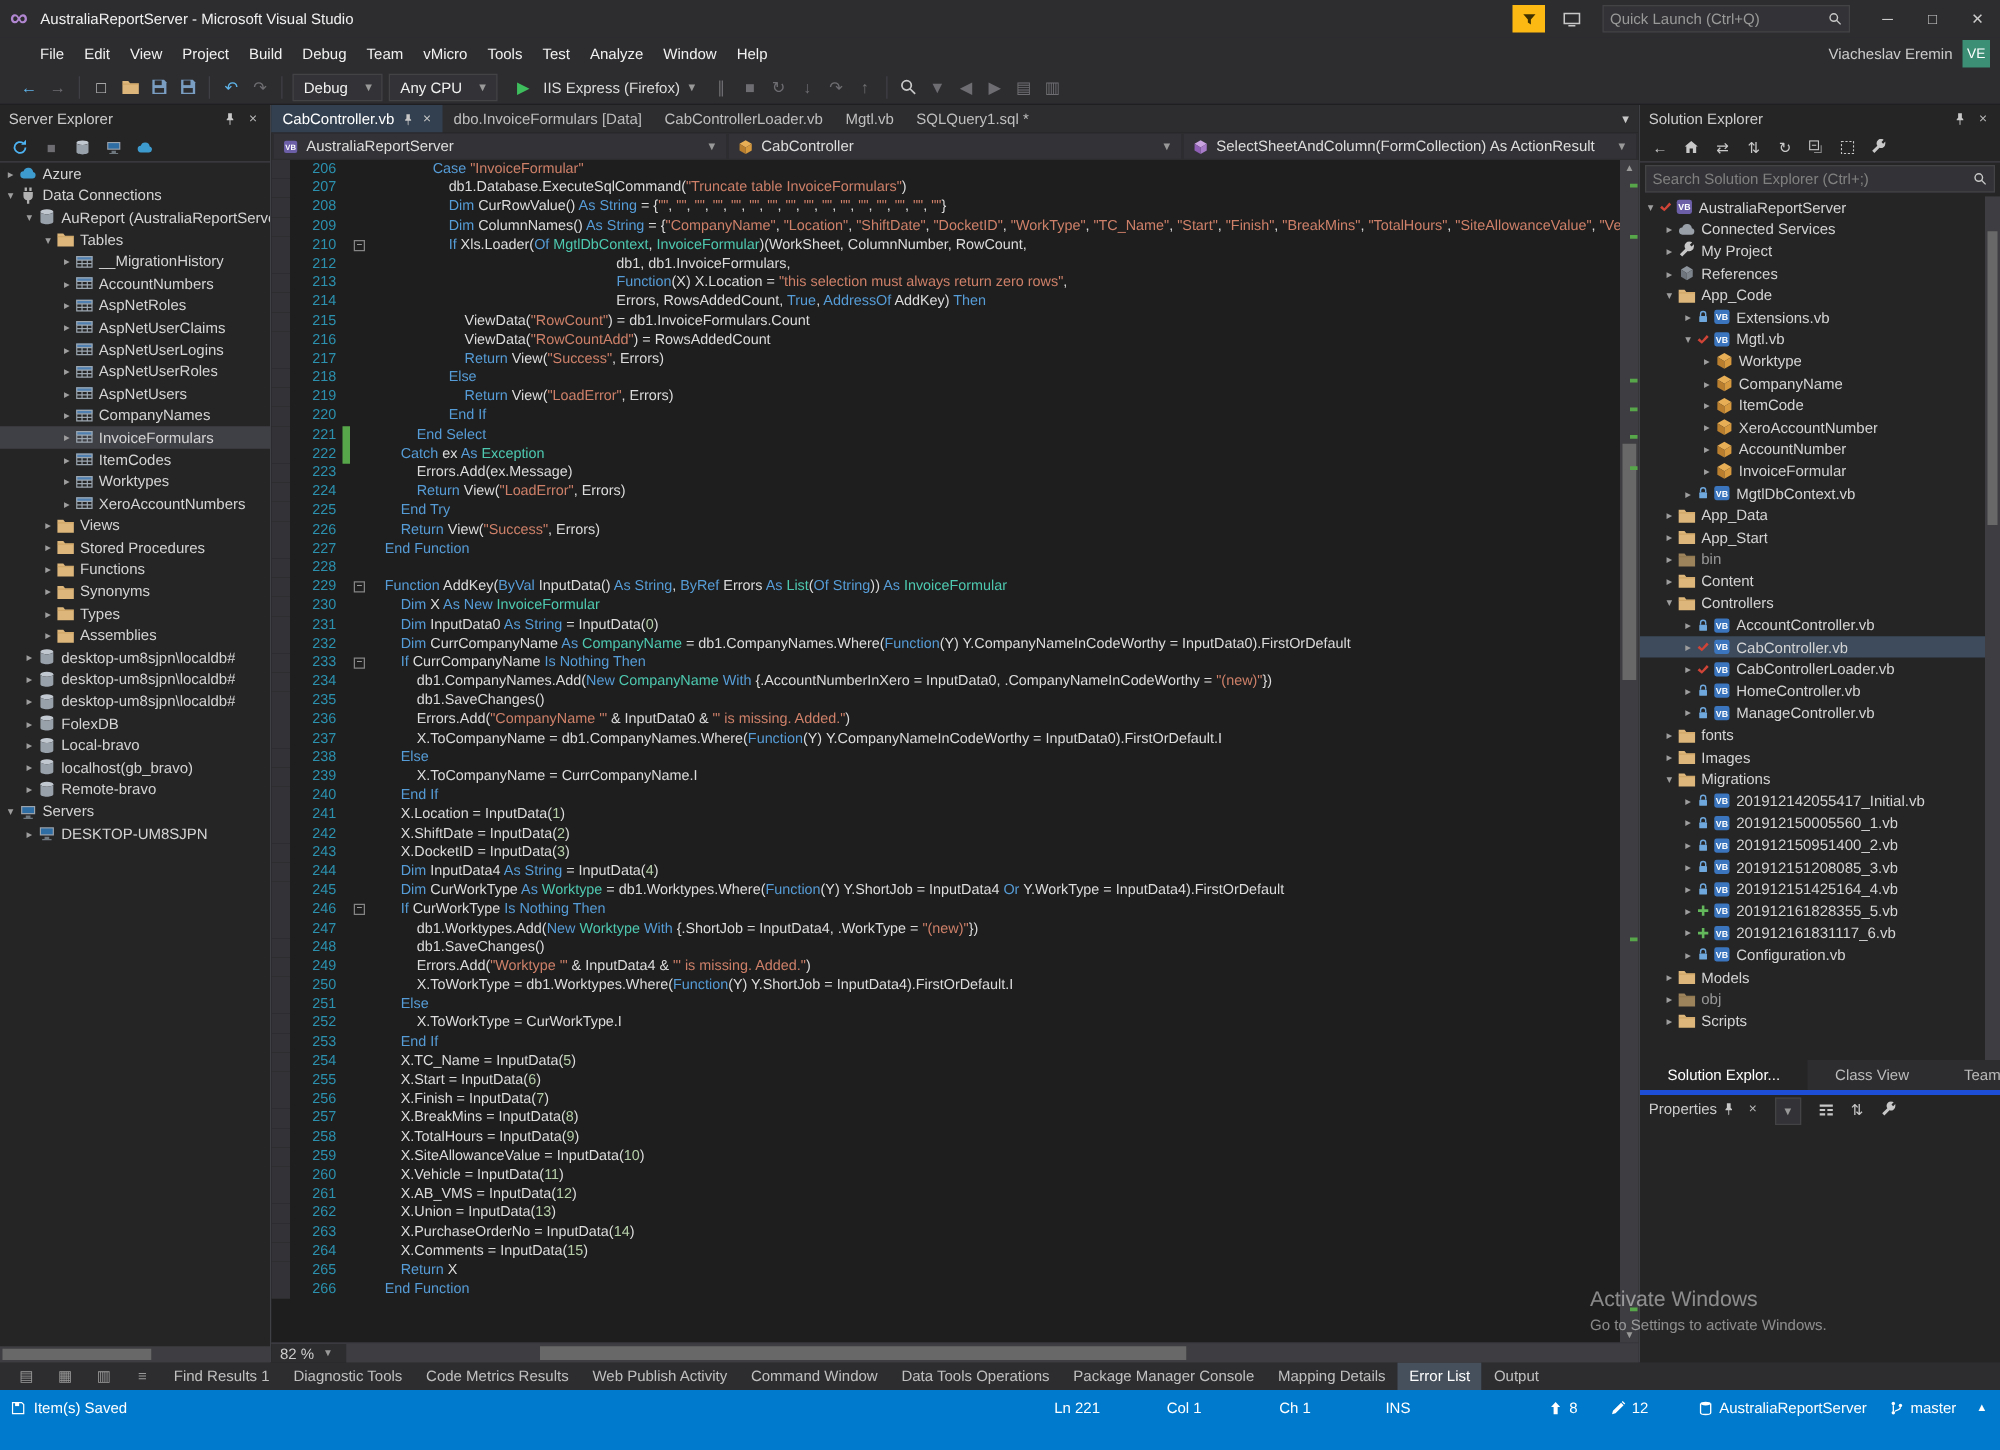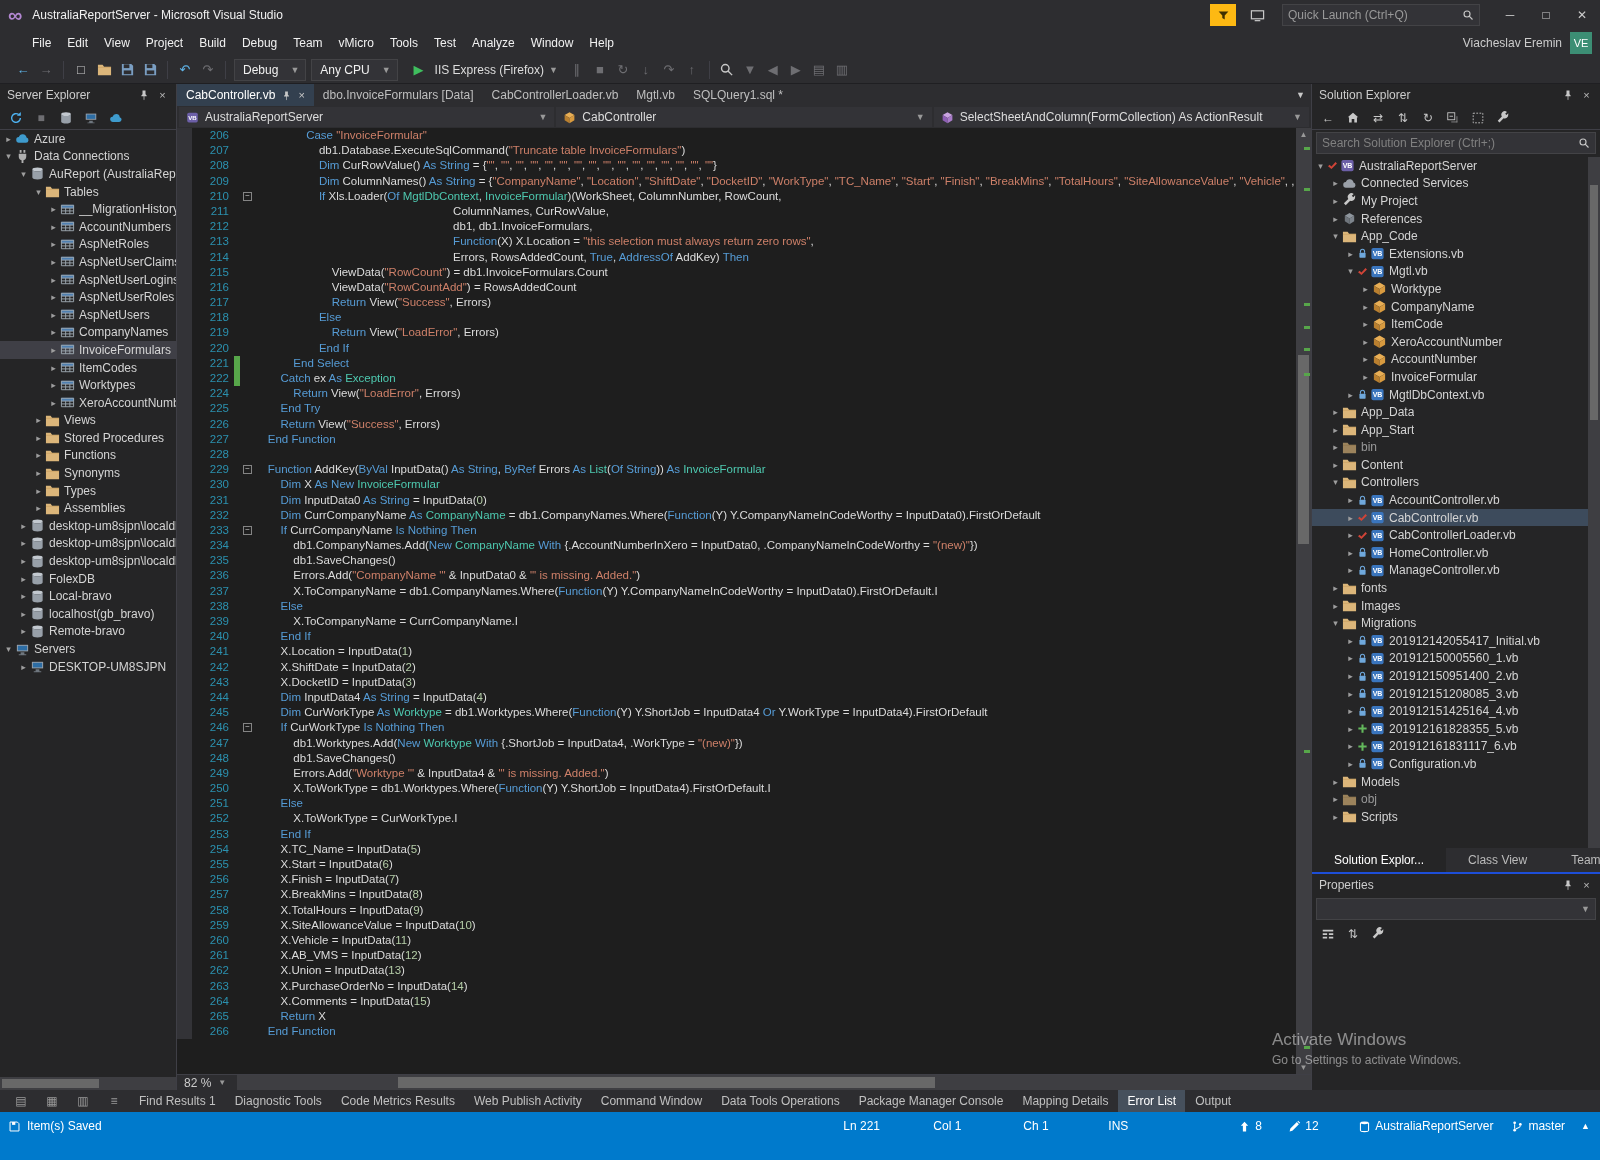--- a/index.html
+++ b/index.html
@@ -28,21 +28,21 @@
 .tbi{min-width:22px;height:22px;display:flex;align-items:center;justify-content:center;color:#C8C8C8;font-size:13px}
 .tbi.blue{color:#5FB4E8}.tbi.dim{color:#6E6E72}.tbi.green{color:#3FBE5E}
 .tbi svg{width:15px;height:15px}
 .tb-sep{width:1px;height:18px;background:#3F3F46;margin:0 5px}
 .combo{height:22px;background:#333337;border:1px solid #434346;display:flex;align-items:center;padding:0 6px 0 8px;gap:12px;color:#F1F1F1;margin:0 2px}
 .combo .arr{color:#999;font-size:9px}
 .run-btn{display:flex;align-items:center;gap:5px;padding:0 7px;color:#DDD;height:22px}
 
 .main{flex:1;display:flex;min-height:0;background:#2D2D30}
 .panel{background:#252526;display:flex;flex-direction:column;min-height:0}
-.left-panel{width:176px}
+.left-panel{width:216px}
 .right-panel{width:288px}
 .pane-header{height:22px;display:flex;align-items:center;padding:0 4px 0 7px;color:#CCCCCC;flex:none}
 .pane-header .ph-title{flex:1;overflow:hidden;white-space:nowrap}
 .ph-ic{width:19px;height:18px;display:flex;align-items:center;justify-content:center;color:#BBB;font-size:11px}
 .ph-ic svg{width:12px;height:12px}
 .mini-toolbar{height:24px;display:flex;align-items:center;gap:7px;padding:0 7px;border-bottom:1px solid #3F3F46;flex:none}
 .mti{width:18px;height:18px;display:flex;align-items:center;justify-content:center;color:#C8C8C8;font-size:12px}
 .mti svg{width:14px;height:14px}
 .tree{flex:1;overflow:hidden;position:relative}
 .trow{height:17.6px;display:flex;align-items:center;white-space:nowrap;color:#D4D4D4;overflow:hidden}
@@ -88,21 +88,21 @@
 .htrack{flex:1;background:#3E3E42;position:relative}
 .hthumb{position:absolute;top:2px;bottom:2px;left:15%;width:50%;background:#686868}
 
 .search-box{height:22px;margin:2px 4px 3px 4px;background:#333337;border:1px solid #434346;display:flex;align-items:center;padding:0 5px;gap:4px;flex:none}
 .search-box input{flex:1;background:transparent;border:none;outline:none;color:#0ea5e9;font-size:12px;min-width:0}
 .search-box input::placeholder{color:#808080}
 .search-box svg{width:12px;height:12px}
 .sx-tabs{height:24px;display:flex;background:#2D2D30;align-items:stretch;flex:none}
 .sx-tab{padding:0 22px;display:flex;align-items:center;color:#BBB;white-space:nowrap}
 .sx-tab.active{background:#252526;color:#fff}
-.props{height:218px;display:flex;flex-direction:column;border-top:2px solid #1d4ed8;flex:none;background:#252526}
+.props{height:218px;display:flex;flex-direction:row;border-top:4px solid #1d4ed8;flex:none;background:#252526}
 .props-combo{height:22px;margin:2px 4px;background:#333337;border:1px solid #434346;display:flex;align-items:center;justify-content:flex-end;padding:0 5px;color:#999;font-size:9px}
 .vscroll2{position:absolute;right:0;top:0;bottom:0;width:12px;background:#3E3E42}
 .vscroll2 .thumb{position:absolute;left:2px;right:2px;top:4%;height:34%;background:#686868}
 
 .bottom-tabs{height:22px;background:#2D2D30;display:flex;align-items:stretch;gap:1px;padding-left:6px;flex:none}
 .btab-ic{width:30px;display:flex;align-items:center;justify-content:center;color:#9A9A9A;font-size:12px}
 .btab{display:flex;align-items:center;padding:0 9px;color:#C0C0C0;white-space:nowrap}
 .btab.active{background:#46505C;color:#fff}
 .statusbar{height:48px;background:#007ACC;display:flex;align-items:flex-start;padding:4px 10px 0 8px;color:#fff;flex:none}
 .sb-left{display:flex;align-items:center;gap:6px;height:20px}
@@ -654,32 +654,32 @@
           <span class="arr">▼</span>
         </div>
       </div>
       <div class="code-wrap">
         <div class="code-scroll" id="code-host">
             <div class="cline"><span class="ind"></span><span class="ln">206</span><span class="chgcol"></span><span class="foldcol"></span><span class="ct">                <span class="kw">Case</span> <span class="str">"InvoiceFormular"</span></span></div>
             <div class="cline"><span class="ind"></span><span class="ln">207</span><span class="chgcol"></span><span class="foldcol"></span><span class="ct">                    db1.Database.ExecuteSqlCommand(<span class="str">"Truncate table InvoiceFormulars"</span>)</span></div>
             <div class="cline"><span class="ind"></span><span class="ln">208</span><span class="chgcol"></span><span class="foldcol"></span><span class="ct">                    <span class="kw">Dim</span> CurRowValue() <span class="kw">As</span> <span class="kw">String</span> = {<span class="str">""</span>, <span class="str">""</span>, <span class="str">""</span>, <span class="str">""</span>, <span class="str">""</span>, <span class="str">""</span>, <span class="str">""</span>, <span class="str">""</span>, <span class="str">""</span>, <span class="str">""</span>, <span class="str">""</span>, <span class="str">""</span>, <span class="str">""</span>, <span class="str">""</span>, <span class="str">""</span>, <span class="str">""</span>}</span></div>
             <div class="cline"><span class="ind"></span><span class="ln">209</span><span class="chgcol"></span><span class="foldcol"></span><span class="ct">                    <span class="kw">Dim</span> ColumnNames() <span class="kw">As</span> <span class="kw">String</span> = {<span class="str">"CompanyName"</span>, <span class="str">"Location"</span>, <span class="str">"ShiftDate"</span>, <span class="str">"DocketID"</span>, <span class="str">"WorkType"</span>, <span class="str">"TC_Name"</span>, <span class="str">"Start"</span>, <span class="str">"Finish"</span>, <span class="str">"BreakMins"</span>, <span class="str">"TotalHours"</span>, <span class="str">"SiteAllowanceValue"</span>, <span class="str">"Vehicle"</span>, , , , }</span></div>
             <div class="cline"><span class="ind"></span><span class="ln">210</span><span class="chgcol"></span><span class="foldcol"><span class="foldbox">−</span></span><span class="ct">                    <span class="kw">If</span> Xls.Loader(<span class="kw">Of</span> <span class="ty">MgtlDbContext</span>, <span class="ty">InvoiceFormular</span>)(WorkSheet, ColumnNumber, RowCount,</span></div>
-            <div class="cline"><span class="ind"></span><span class="ln">211</span><span class="chgcol"></span><span class="foldcol"></span><span class="ct">                                                              ColumnNames, CurRowValue,</span></div>
             <div class="cline"><span class="ind"></span><span class="ln">212</span><span class="chgcol"></span><span class="foldcol"></span><span class="ct">                                                              db1, db1.InvoiceFormulars,</span></div>
             <div class="cline"><span class="ind"></span><span class="ln">213</span><span class="chgcol"></span><span class="foldcol"></span><span class="ct">                                                              <span class="kw">Function</span>(X) X.Location = <span class="str">"this selection must always return zero rows"</span>,</span></div>
             <div class="cline"><span class="ind"></span><span class="ln">214</span><span class="chgcol"></span><span class="foldcol"></span><span class="ct">                                                              Errors, RowsAddedCount, <span class="kw">True</span>, <span class="kw">AddressOf</span> AddKey) <span class="kw">Then</span></span></div>
             <div class="cline"><span class="ind"></span><span class="ln">215</span><span class="chgcol"></span><span class="foldcol"></span><span class="ct">                        ViewData(<span class="str">"RowCount"</span>) = db1.InvoiceFormulars.Count</span></div>
             <div class="cline"><span class="ind"></span><span class="ln">216</span><span class="chgcol"></span><span class="foldcol"></span><span class="ct">                        ViewData(<span class="str">"RowCountAdd"</span>) = RowsAddedCount</span></div>
             <div class="cline"><span class="ind"></span><span class="ln">217</span><span class="chgcol"></span><span class="foldcol"></span><span class="ct">                        <span class="kw">Return</span> View(<span class="str">"Success"</span>, Errors)</span></div>
             <div class="cline"><span class="ind"></span><span class="ln">218</span><span class="chgcol"></span><span class="foldcol"></span><span class="ct">                    <span class="kw">Else</span></span></div>
             <div class="cline"><span class="ind"></span><span class="ln">219</span><span class="chgcol"></span><span class="foldcol"></span><span class="ct">                        <span class="kw">Return</span> View(<span class="str">"LoadError"</span>, Errors)</span></div>
             <div class="cline"><span class="ind"></span><span class="ln">220</span><span class="chgcol"></span><span class="foldcol"></span><span class="ct">                    <span class="kw">End</span> <span class="kw">If</span></span></div>
             <div class="cline"><span class="ind"></span><span class="ln">221</span><span class="chgcol on"></span><span class="foldcol"></span><span class="ct">            <span class="kw">End</span> <span class="kw">Select</span></span></div>
             <div class="cline"><span class="ind"></span><span class="ln">222</span><span class="chgcol on"></span><span class="foldcol"></span><span class="ct">        <span class="kw">Catch</span> ex <span class="kw">As</span> <span class="ty">Exception</span></span></div>
+            <div class="cline"><span class="ind"></span><span class="ln">223</span><span class="chgcol"></span><span class="foldcol"></span><span class="ct">            Errors.Add(ex.Message)</span></div>
             <div class="cline"><span class="ind"></span><span class="ln">224</span><span class="chgcol"></span><span class="foldcol"></span><span class="ct">            <span class="kw">Return</span> View(<span class="str">"LoadError"</span>, Errors)</span></div>
             <div class="cline"><span class="ind"></span><span class="ln">225</span><span class="chgcol"></span><span class="foldcol"></span><span class="ct">        <span class="kw">End</span> <span class="kw">Try</span></span></div>
             <div class="cline"><span class="ind"></span><span class="ln">226</span><span class="chgcol"></span><span class="foldcol"></span><span class="ct">        <span class="kw">Return</span> View(<span class="str">"Success"</span>, Errors)</span></div>
             <div class="cline"><span class="ind"></span><span class="ln">227</span><span class="chgcol"></span><span class="foldcol"></span><span class="ct">    <span class="kw">End</span> <span class="kw">Function</span></span></div>
             <div class="cline"><span class="ind"></span><span class="ln">228</span><span class="chgcol"></span><span class="foldcol"></span><span class="ct"></span></div>
             <div class="cline"><span class="ind"></span><span class="ln">229</span><span class="chgcol"></span><span class="foldcol"><span class="foldbox">−</span></span><span class="ct">    <span class="kw">Function</span> AddKey(<span class="kw">ByVal</span> InputData() <span class="kw">As</span> <span class="kw">String</span>, <span class="kw">ByRef</span> Errors <span class="kw">As</span> <span class="ty">List</span>(<span class="kw">Of</span> <span class="kw">String</span>)) <span class="kw">As</span> <span class="ty">InvoiceFormular</span></span></div>
             <div class="cline"><span class="ind"></span><span class="ln">230</span><span class="chgcol"></span><span class="foldcol"></span><span class="ct">        <span class="kw">Dim</span> X <span class="kw">As</span> <span class="kw">New</span> <span class="ty">InvoiceFormular</span></span></div>
             <div class="cline"><span class="ind"></span><span class="ln">231</span><span class="chgcol"></span><span class="foldcol"></span><span class="ct">        <span class="kw">Dim</span> InputData0 <span class="kw">As</span> <span class="kw">String</span> = InputData(<span class="num">0</span>)</span></div>
             <div class="cline"><span class="ind"></span><span class="ln">232</span><span class="chgcol"></span><span class="foldcol"></span><span class="ct">        <span class="kw">Dim</span> CurrCompanyName <span class="kw">As</span> <span class="ty">CompanyName</span> = db1.CompanyNames.Where(<span class="kw">Function</span>(Y) Y.CompanyNameInCodeWorthy = InputData0).FirstOrDefault</span></div>
             <div class="cline"><span class="ind"></span><span class="ln">233</span><span class="chgcol"></span><span class="foldcol"><span class="foldbox">−</span></span><span class="ct">        <span class="kw">If</span> CurrCompanyName <span class="kw">Is</span> <span class="kw">Nothing</span> <span class="kw">Then</span></span></div>

